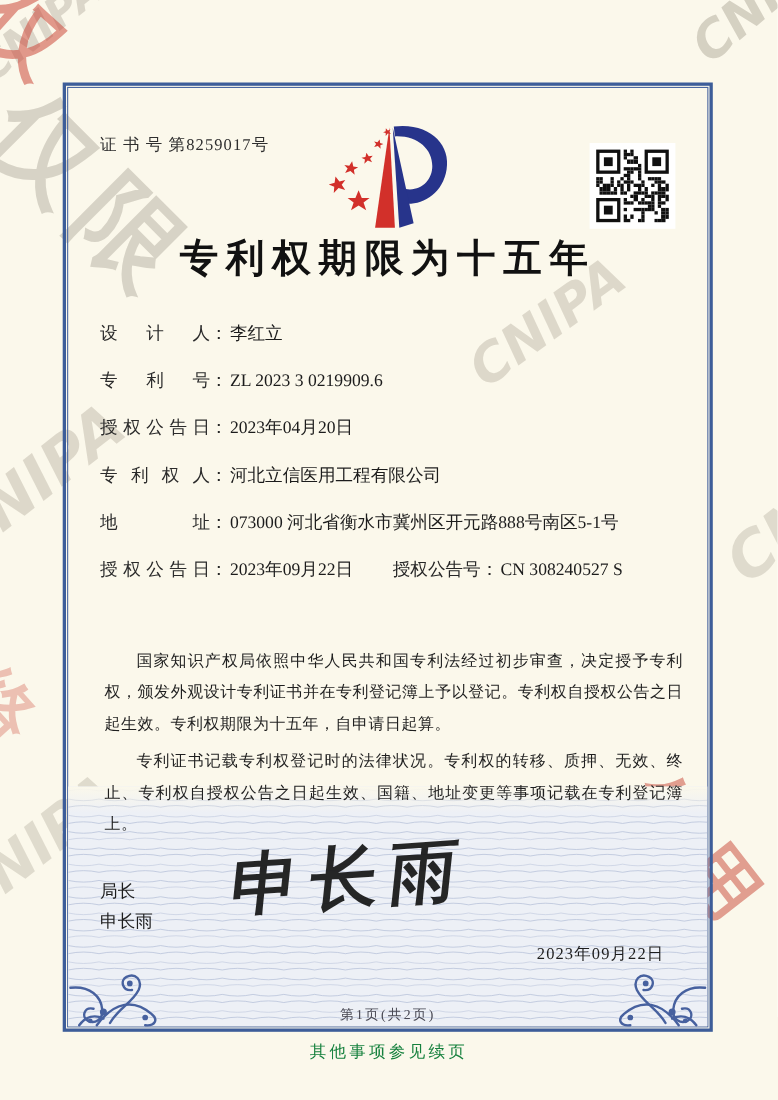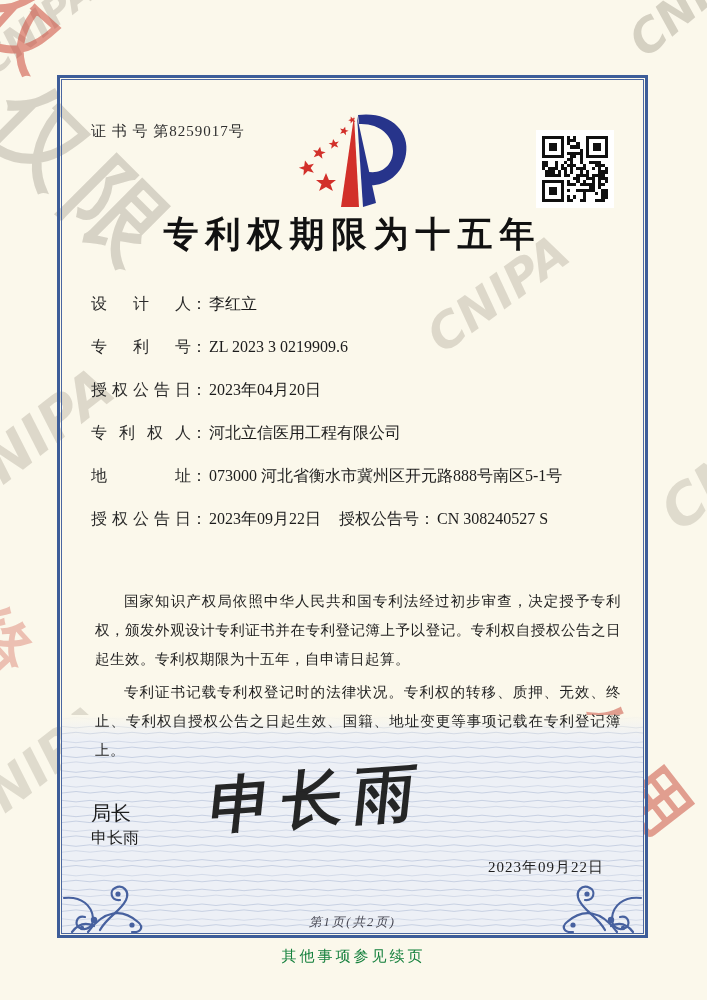--- a/index.html
+++ b/index.html
@@ -30,41 +30,41 @@
   .finder::after{content:'';position:absolute;left:4px;top:4px;width:8px;height:8px;background:#101010;}
   .f-tl{left:0;top:0}.f-tr{right:0;top:0}.f-bl{left:0;bottom:0}
   .title{position:absolute;left:0;top:133px;width:100%;text-align:center;
     font-size:35px;font-weight:bold;letter-spacing:7px;color:#111;z-index:4;}
   
   .fields{position:absolute;left:31px;top:215px;width:535px;z-index:4;font-size:16px;}
   .frow{height:43px;line-height:22px;white-space:nowrap;}
   .flabel{display:inline-block;width:100px;text-align:justify;text-align-last:justify;color:#2b2b2b;vertical-align:top;}
   .fcolon{margin:0 2px 0 0;}
   .fvalue{color:#1c1c1c;}
-  .frow-double{display:flex;gap:18px;}
+  .frow-double{display:flex;gap:36px;}
   
   .paras{position:absolute;left:31px;top:505px;width:534px;z-index:4;
     font-size:14.5px;line-height:29px;letter-spacing:0.5px;color:#1f1f1f;}
   .paras p{margin:4px;text-indent:2em;text-align:justify;}
   
   .band{position:absolute;left:2px;right:2px;bottom:2px;height:218px;background:#edf0f6;overflow:hidden;}
   .band-fade{position:absolute;left:0;top:0;width:100%;height:24px;
     background:linear-gradient(#fbf8eb,rgba(251,248,235,0));}
   .corner{position:absolute;bottom:0;z-index:3;}
   .corner-left{left:0;}
   .corner-right{right:0;transform:scaleX(-1);}
   
-  .sig-title{position:absolute;left:31px;top:722px;font-size:20px;z-index:5;color:#1d1d1d;}
+  .sig-title{position:absolute;left:31px;top:722px;font-size:16px;z-index:5;color:#1d1d1d;}
   .sig-name{position:absolute;left:31px;top:750px;font-size:16px;z-index:5;color:#1d1d1d;}
   .sig-script{position:absolute;left:150px;top:690px;z-index:5;color:#151515;
     font-size:62px;letter-spacing:10px;line-height:1;
     transform:rotate(-4deg) skewX(-10deg);font-weight:bold;opacity:.92;
     font-family:"Liberation Serif","DejaVu Serif",serif;}
   .issue-date{position:absolute;left:428px;top:780px;font-size:15px;z-index:5;color:#1d1d1d;letter-spacing:1px;}
-  .page-info{position:absolute;left:0;top:836px;width:100%;text-align:center;font-size:12.5px;color:#474752;z-index:5;letter-spacing:2px;font-style:italic;}
+  .page-info{position:absolute;left:0;top:836px;width:100%;text-align:center;font-size:12.5px;color:#474752;z-index:5;letter-spacing:2px;}
   .footer-note{position:absolute;left:0;top:947px;width:100%;text-align:center;
     font-size:15px;letter-spacing:3px;color:#15803d;z-index:4;}
 </style>
 </head>
 <body>
 
 <div class="page">
 
   <span class="wm wm-cnipa" style="left:-30px;top:2px;font-size:40px;color:rgba(160,152,138,.35);transform:rotate(-38deg);">CNIPA</span>
   <span class="wm" style="left:-16px;top:-18px;font-size:74px;color:rgba(204,72,58,.55);transform:rotate(42deg);">仅</span>

